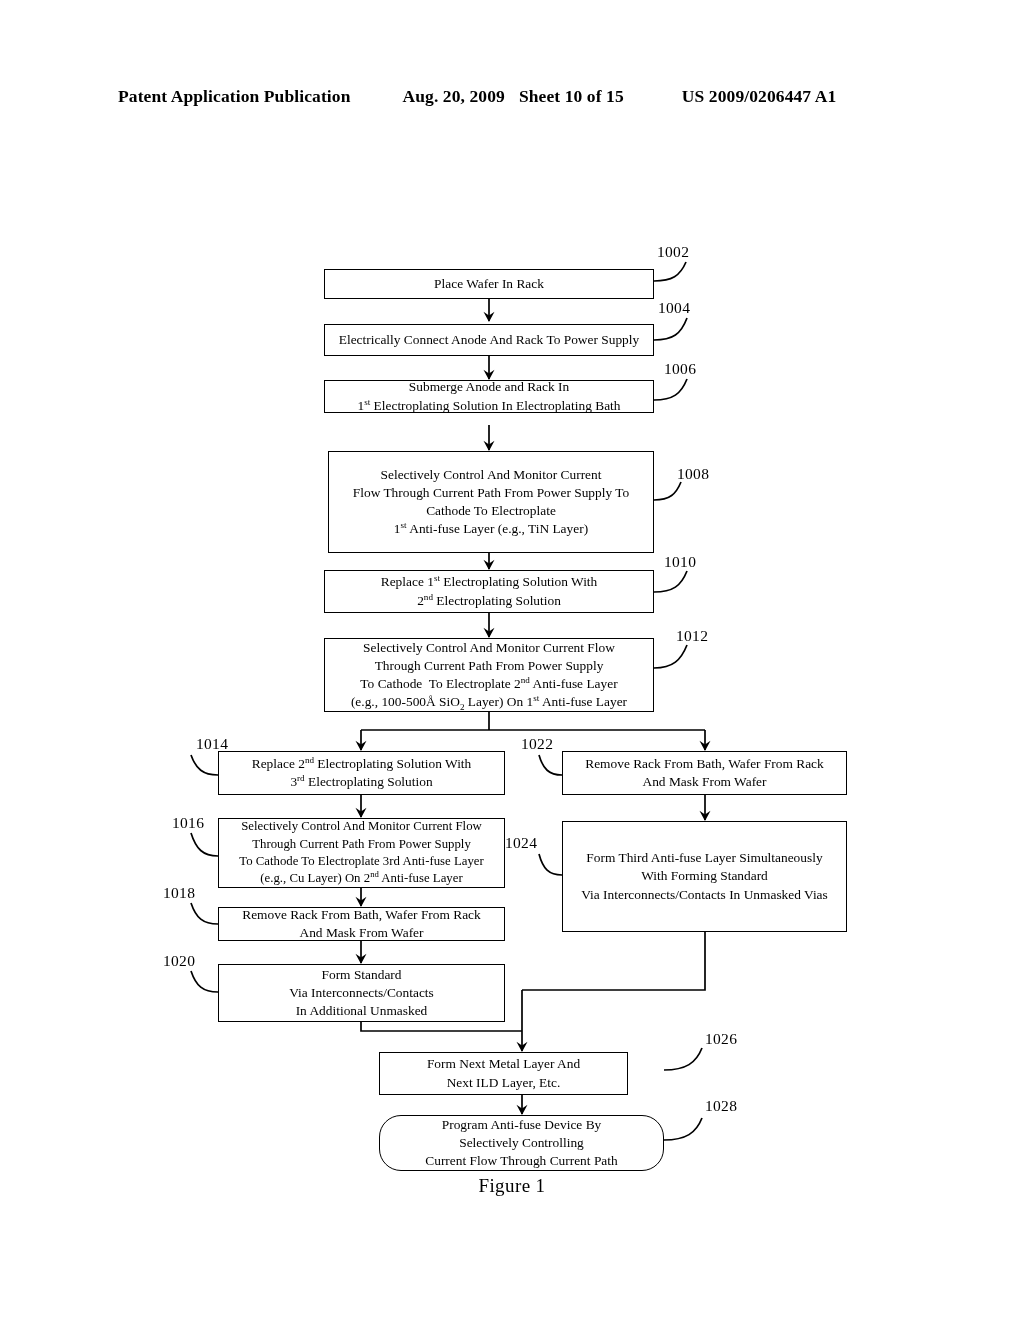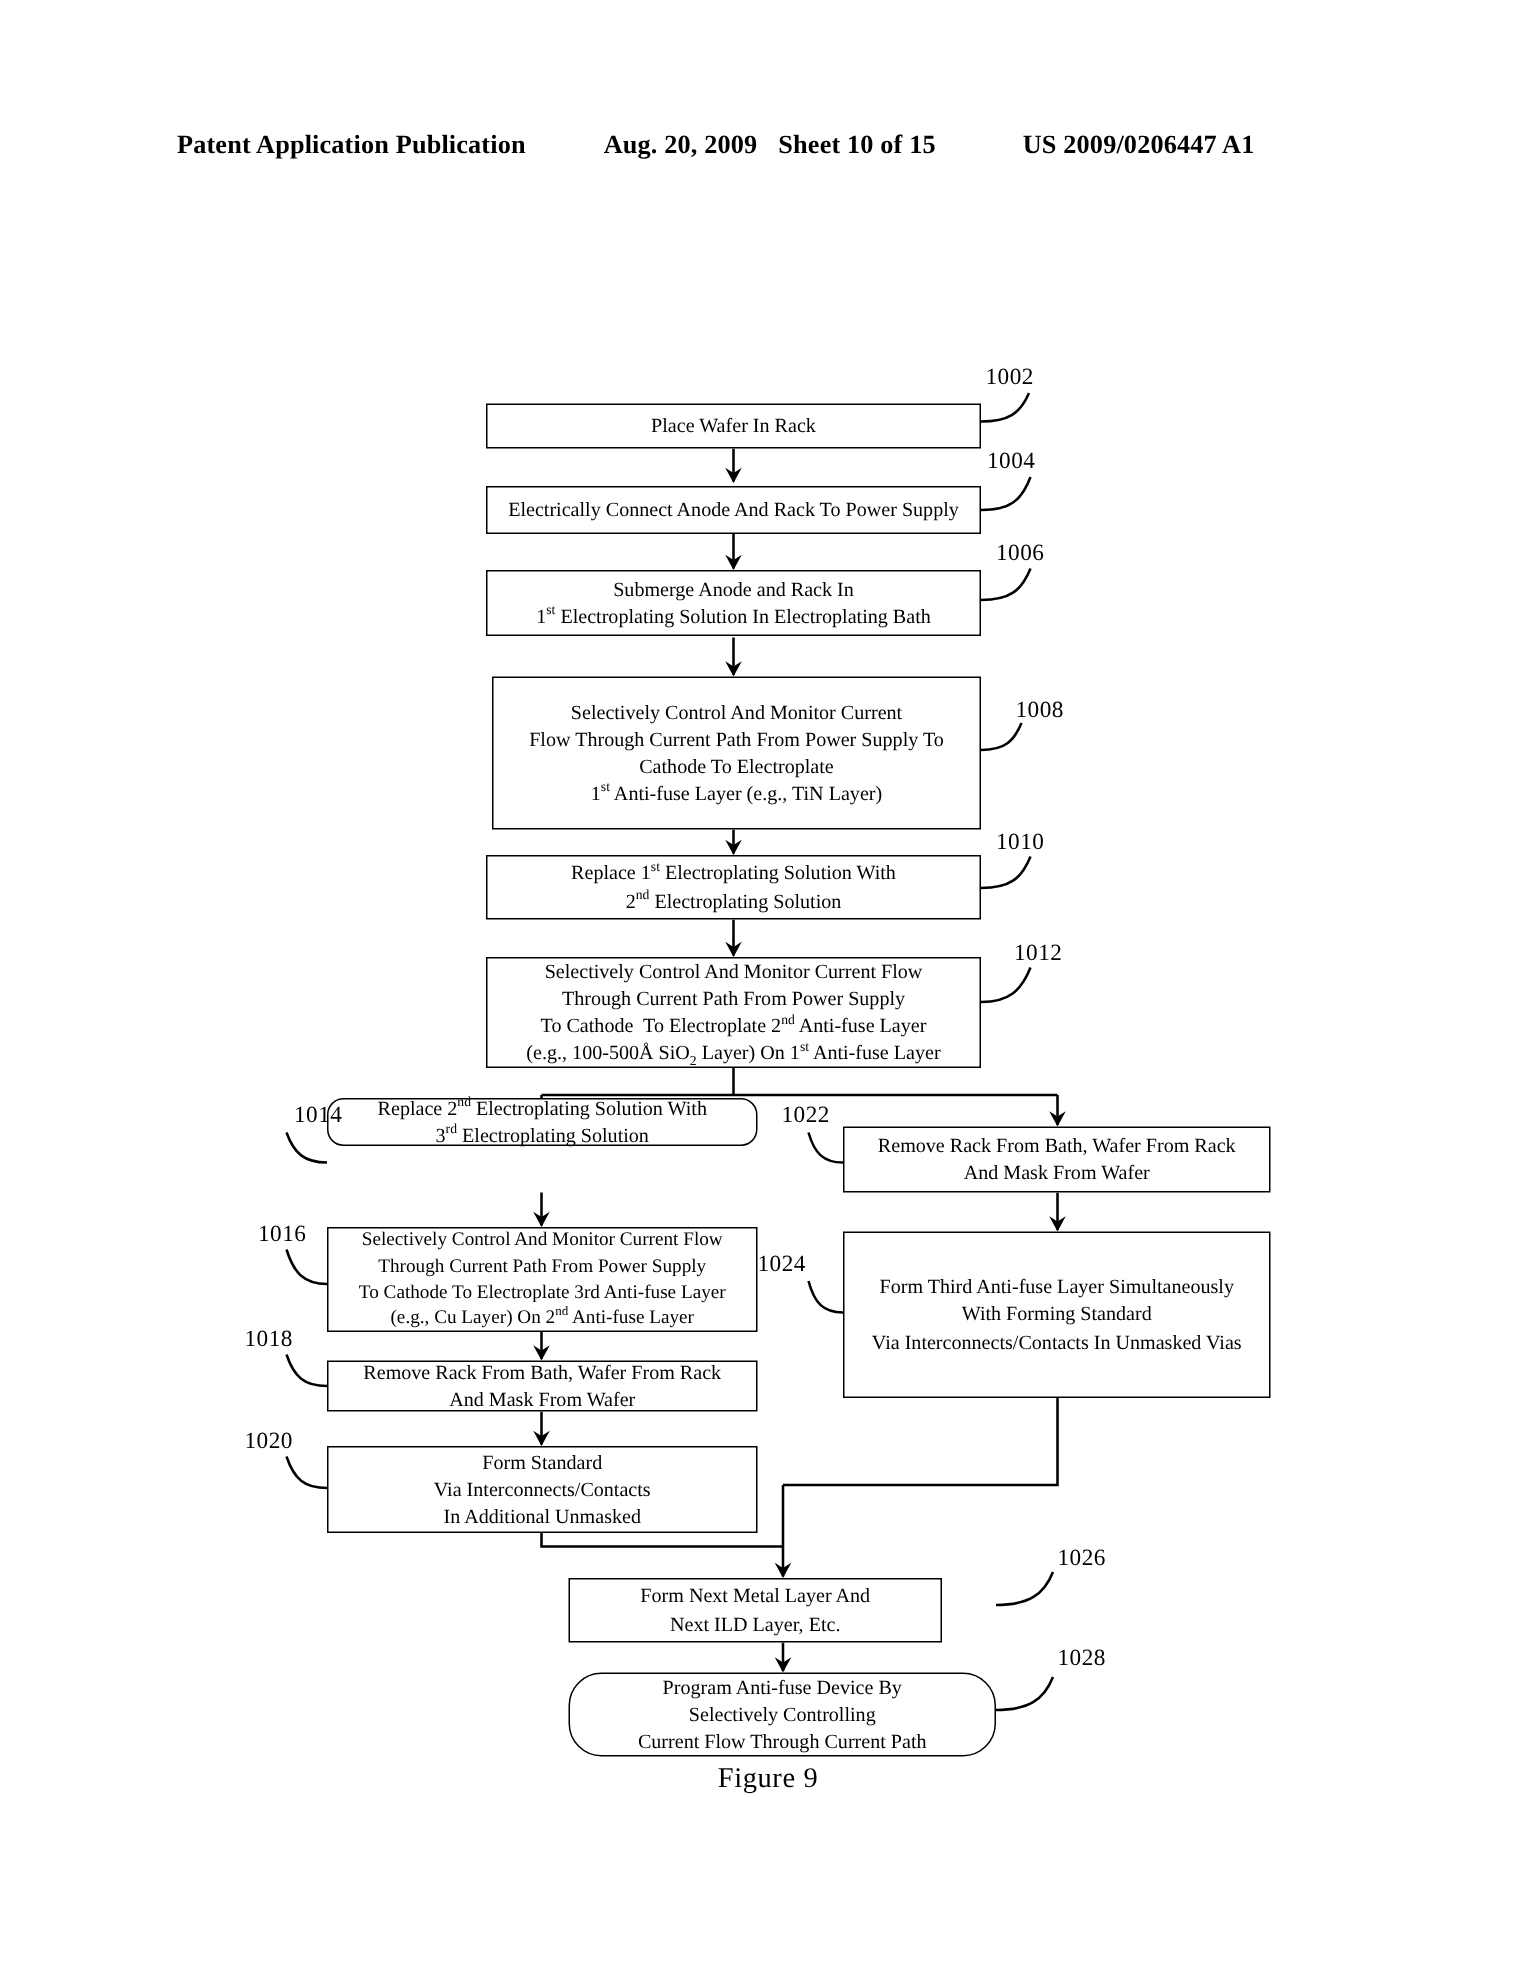--- a/index.html
+++ b/index.html
@@ -163,21 +163,21 @@
   <div class="fbox" style="left:324px; top:269px; width:330px; height:30px;">
     <span class="ln">Place Wafer In Rack</span>
   </div>
   <div class="refnum" style="left:657px; top:243px;">1002</div>
 
   <div class="fbox" style="left:324px; top:324px; width:330px; height:32px;">
     <span class="ln">Electrically Connect Anode And Rack To Power Supply</span>
   </div>
   <div class="refnum" style="left:658px; top:299px;">1004</div>
 
-  <div class="fbox" style="left:324px; top:380px; width:330px; height:44px;">
+  <div class="fbox" style="left:324px; top:380px; width:330px; height:33px;">
     <span class="ln">Submerge Anode and Rack In</span>
     <span class="ln">1<sup>st</sup> Electroplating Solution In Electroplating Bath</span>
   </div>
   <div class="refnum" style="left:664px; top:360px;">1006</div>
 
   <div class="fbox" style="left:328px; top:451px; width:326px; height:102px;">
     <span class="ln">Selectively Control And Monitor Current</span>
     <span class="ln">Flow Through Current Path From Power Supply To</span>
     <span class="ln">Cathode To Electroplate</span>
     <span class="ln">1<sup>st</sup> Anti-fuse Layer (e.g., TiN Layer)</span>
@@ -191,21 +191,21 @@
   <div class="refnum" style="left:664px; top:553px;">1010</div>
 
   <div class="fbox" style="left:324px; top:638px; width:330px; height:74px;">
     <span class="ln">Selectively Control And Monitor Current Flow</span>
     <span class="ln">Through Current Path From Power Supply</span>
     <span class="ln">To Cathode&nbsp; To Electroplate 2<sup>nd</sup> Anti-fuse Layer</span>
     <span class="ln">(e.g., 100-500Å SiO<sub>2</sub> Layer) On 1<sup>st</sup> Anti-fuse Layer</span>
   </div>
   <div class="refnum" style="left:676px; top:627px;">1012</div>
 
-  <div class="fbox" style="left:218px; top:732px; width:287px; height:32px;border-radius:11px;">
+  <div class="fbox" style="left:218px; top:751px; width:287px; height:44px;">
     <span class="ln">Replace 2<sup>nd</sup> Electroplating Solution With</span>
     <span class="ln">3<sup>rd</sup> Electroplating Solution</span>
   </div>
   <div class="refnum" style="left:172px; top:735px;margin-left:24px;">1014</div>
 
   <div class="fbox" style="left:218px; top:818px; width:287px; height:70px; font-size:12.8px;">
     <span class="ln">Selectively Control And Monitor Current Flow</span>
     <span class="ln">Through Current Path From Power Supply</span>
     <span class="ln">To Cathode To Electroplate 3rd Anti-fuse Layer</span>
     <span class="ln">(e.g., Cu Layer) On 2<sup>nd</sup> Anti-fuse Layer</span>
@@ -244,15 +244,15 @@
   </div>
   <div class="refnum" style="left:705px; top:1030px;">1026</div>
 
   <div class="fbox" style="left:379px; top:1115px; width:285px; height:56px;border-radius:22px;">
     <span class="ln">Program Anti-fuse Device By</span>
     <span class="ln">Selectively Controlling</span>
     <span class="ln">Current Flow Through Current Path</span>
   </div>
   <div class="refnum" style="left:705px; top:1097px;">1028</div>
 
-  <div class="figcap" style="top:1175px;">Figure 9</div>
+  <div class="figcap" style="top:1175px;">Figure 1</div>
 
 </div>
 
 </body></html>

